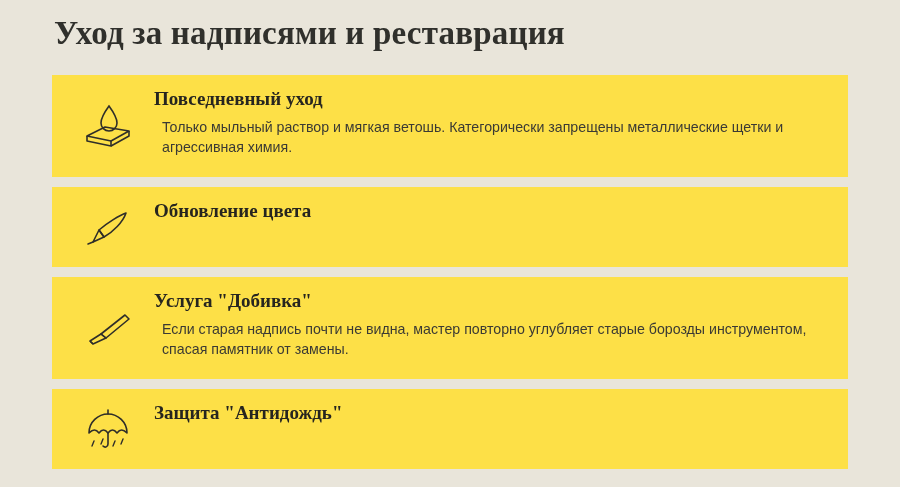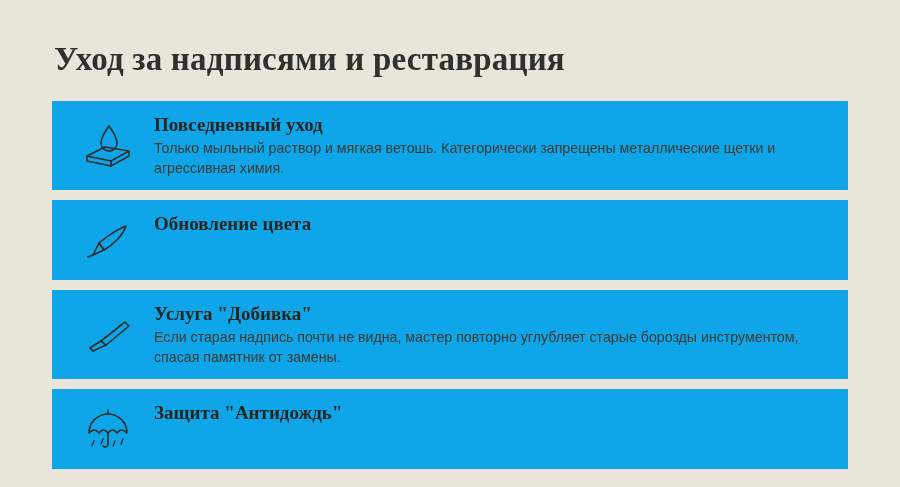--- a/index.html
+++ b/index.html
@@ -11,39 +11,39 @@
     height: 487px;
     background: #e9e5da;
     font-family: "Liberation Sans", sans-serif;
     overflow: hidden;
   }
   .page {
     position: relative;
     width: 900px;
     height: 487px;
     box-sizing: border-box;
-    padding: 41px 52px 0 52px;
+    padding: 15px 52px 0 52px;
   }
   .page-title {
     font-family: "Liberation Serif", serif;
     font-size: 33px;
     font-weight: 700;
     color: #30302c;
     letter-spacing: 0.2px;
     margin: 0 0 24px 2px;
     line-height: 1.1;
   }
   .cards {
     display: flex;
     flex-direction: column;
     gap: 10px;
   }
   .card {
     position: relative;
-    background: #0ea5e9;
+    background: #fde047;
     display: flex;
     align-items: flex-start;
     min-height: 72px;
     padding: 12px 14px 12px 10px;
     box-sizing: border-box;
     justify-content: center;
   }
   .card-icon {
     flex: 0 0 92px;
     display: flex;
@@ -62,21 +62,21 @@
     font-weight: 700;
     color: #26251f;
     line-height: 1.15;
     margin: 0 0 3px 0;
   }
   .card-text {
     font-family: "Liberation Sans", sans-serif;
     font-size: 14.2px;
     color: #3b3a34;
     line-height: 1.38;
-    margin: 0;
+    margin: 8px;
     max-width: 700px;
   }
   svg { display: block; }
 </style>
 </head>
 <body>
 
 <div class="page">
 
   <h1 class="page-title">Уход за надписями и реставрация</h1>

